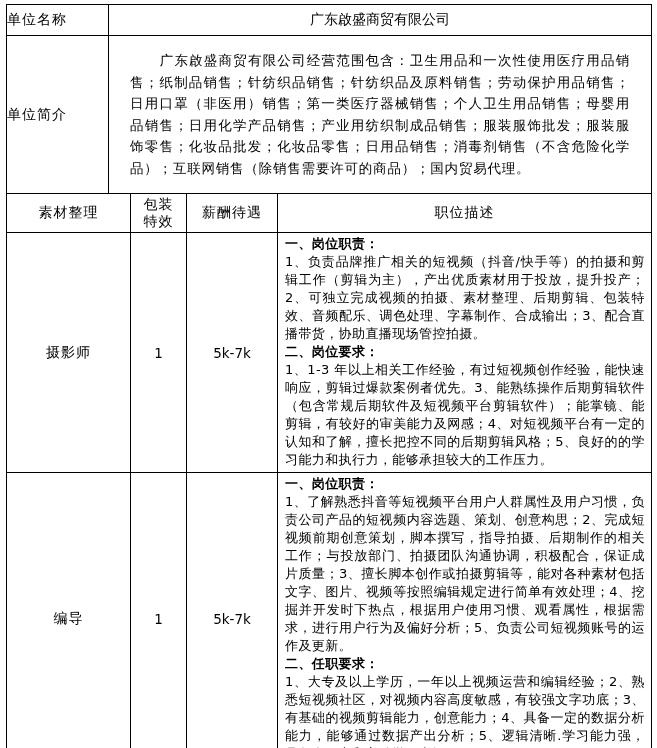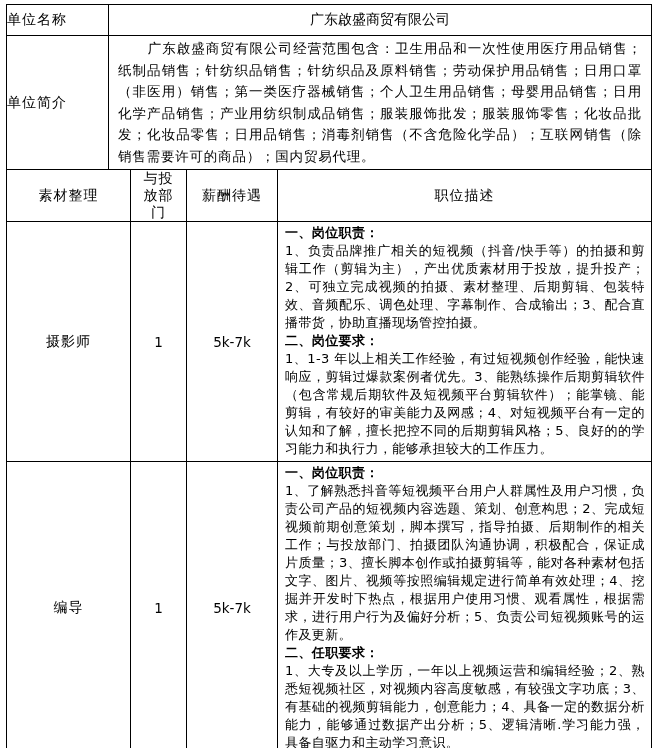--- a/index.html
+++ b/index.html
@@ -42,21 +42,21 @@
   }
   tr.row-name td { height: 30px; }
   tr.row-intro td { height: 114px; }
   tr.row-addr td { height: 36px; }
   tr.row-head td { height: 38px; }
   .intro-cell {
     padding: 2px 9px 2px 9px;
     vertical-align: middle;
   }
   .intro-cell p {
-    margin: 0;
+    margin: 12px;
     font-size: 13.5px;
     line-height: 21.5px;
     letter-spacing: 0.8px;
     text-align: justify;
     text-justify: inter-character;
     text-indent: 2.2em;
   }
   .addr-cell { font-size: 13.5px; }
   .phone-cell { font-size: 13.5px; }
   .head-cell {
@@ -121,21 +121,21 @@
     <colgroup>
       <col style="width:124px">
       <col style="width:56px">
       <col style="width:91px">
       <col style="width:374px">
     </colgroup>
     <tbody>
       <tr class="row-head">
         <td class="head-cell">素材整理</td>
         <td class="head-cell">
-          <span class="head-wrap2">与投放部门</span>
+          <span class="head-wrap2">包装特效</span>
         </td>
         <td class="head-cell">薪酬待遇</td>
         <td class="head-cell">职位描述</td>
       </tr>
     </tbody>
     <tbody class="jobs" id="jobs-body">
         <tr>
           <td class="job-pos-cell">摄影师</td>
           <td class="job-count-cell">1</td>
           <td class="job-salary-cell">5k-7k</td>

